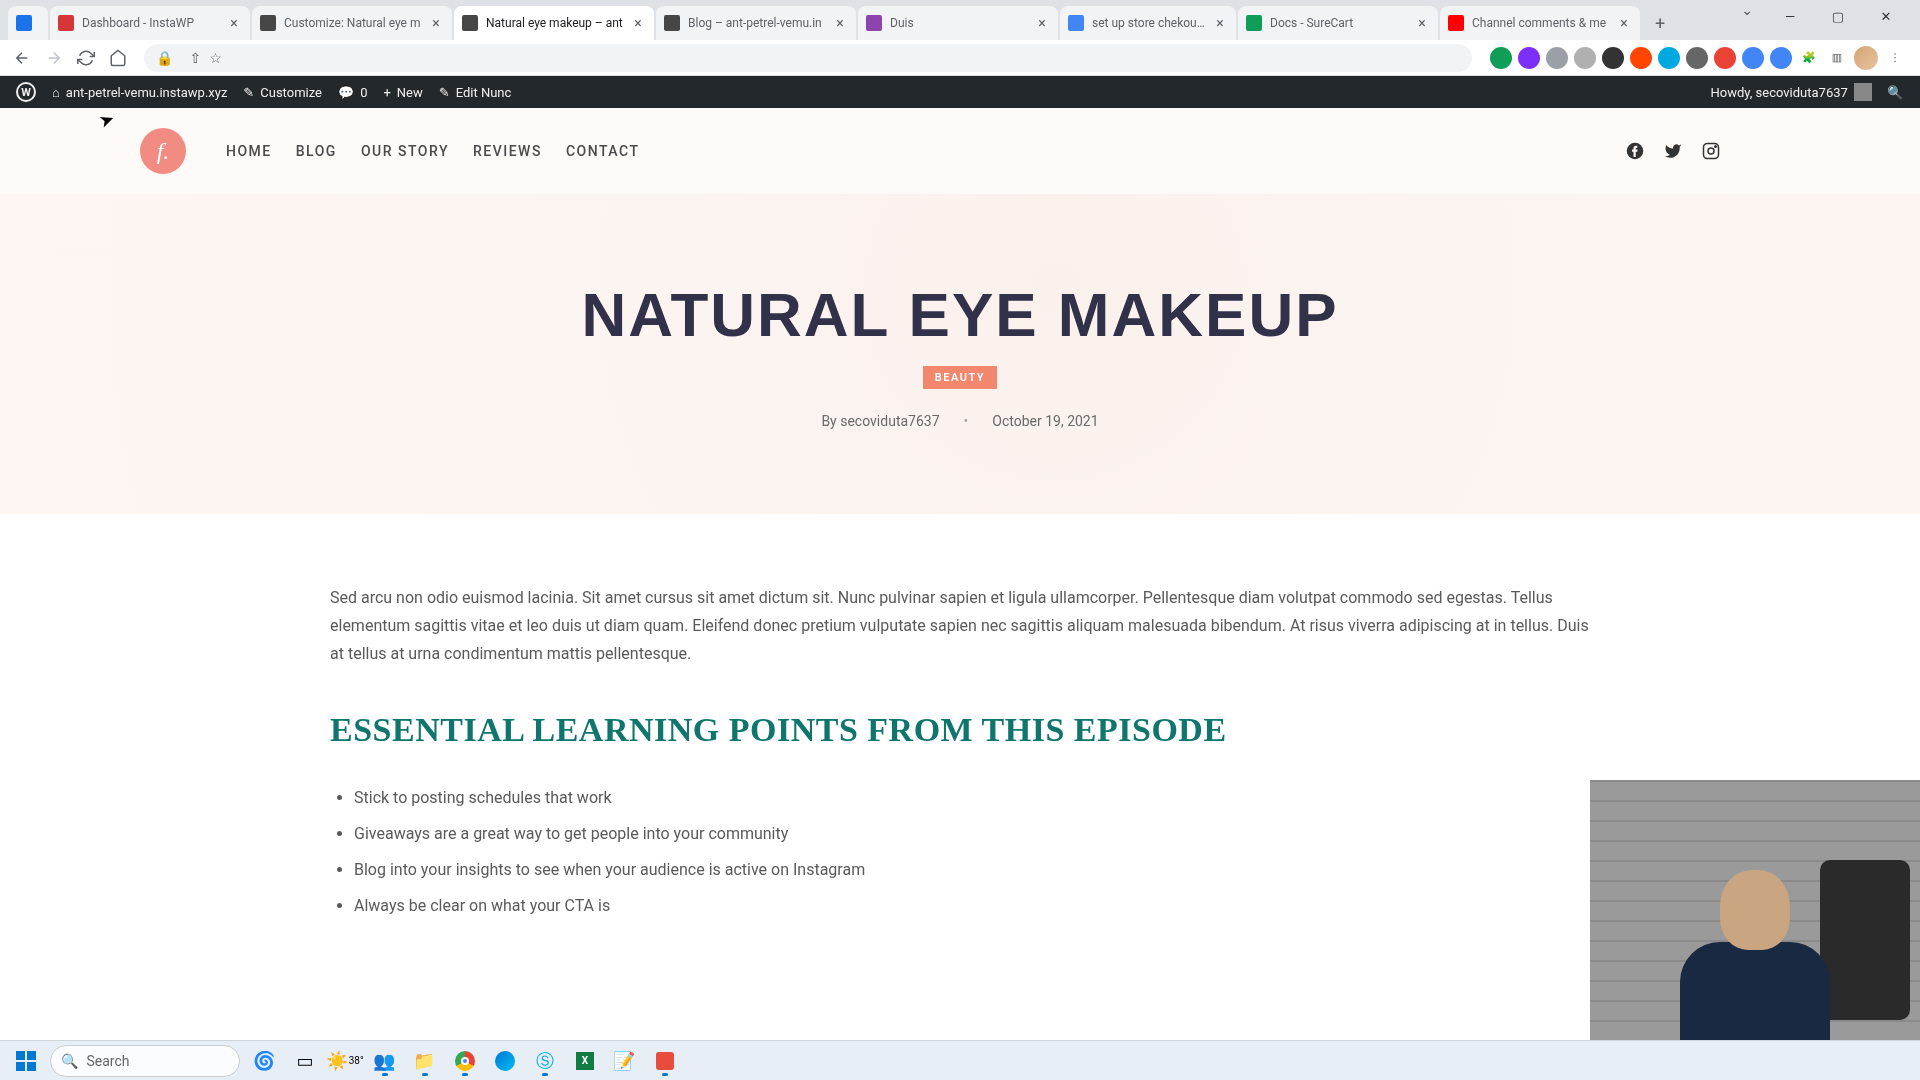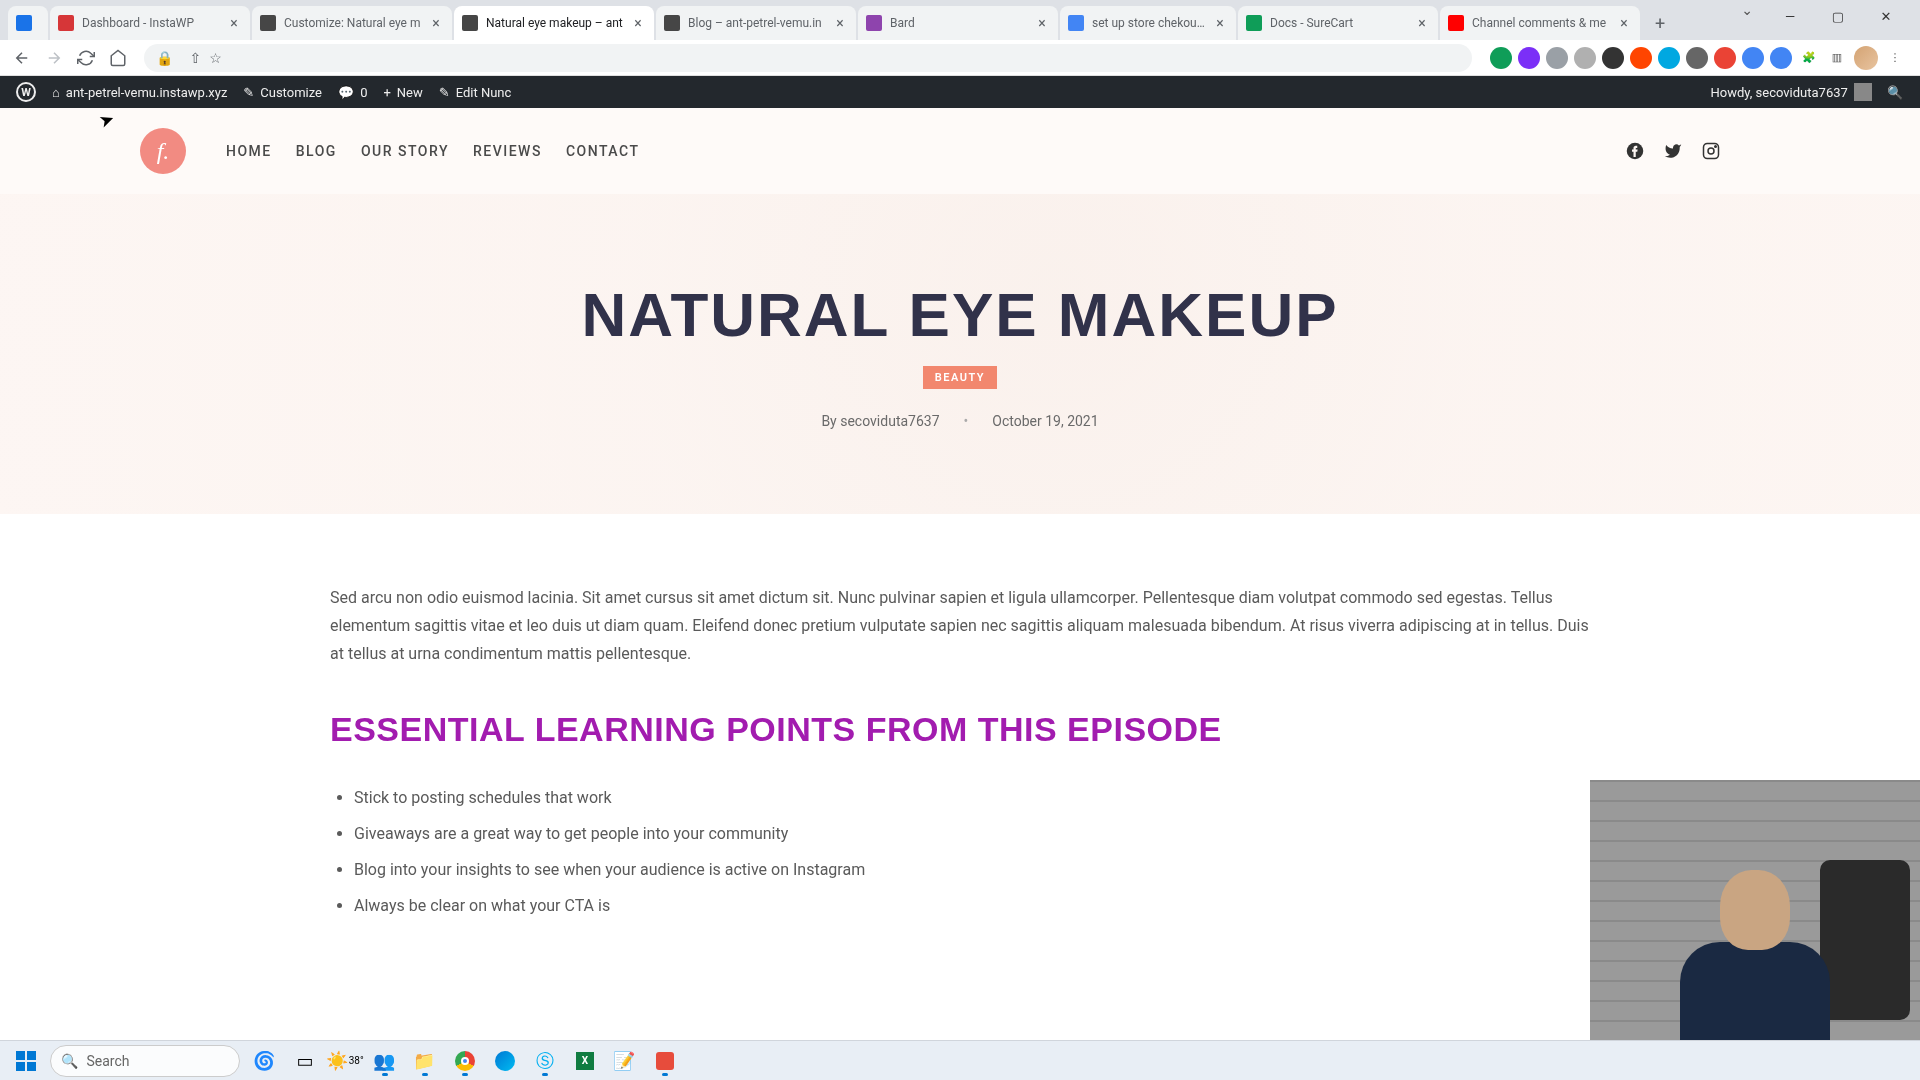--- a/index.html
+++ b/index.html
@@ -45,21 +45,21 @@
     .social-ic { width: 18px; height: 18px; color: #333; cursor: pointer; }
     
     .hero { height: 320px; background: linear-gradient(rgba(253, 246, 243, 0.85), rgba(253, 246, 243, 0.85)), radial-gradient(circle at 55% 30%, #e8d5c8 0%, #f5ebe4 40%, #fdf6f3 100%); display: flex; flex-direction: column; align-items: center; justify-content: center; position: relative; }
     .hero-title { font-size: 62px; font-weight: 800; letter-spacing: 2px; color: #31324a; font-family: "Arial Black", sans-serif; }
     .badge { margin-top: 16px; padding: 5px 12px; background: #f2876e; color: #fff; font-size: 11px; letter-spacing: 1.5px; font-weight: 600; }
     .meta { margin-top: 24px; font-size: 14px; color: #6a6a6a; display: flex; align-items: center; gap: 24px; }
     .meta-sep { color: #aaa; }
     
     .content { padding: 70px 330px 0; color: #5a5a5a; line-height: 1.75; font-size: 16px; }
     .content p { margin-bottom: 32px; }
-    .content h2 { font-size: 34px; font-weight: 800; color: #a21caf; letter-spacing: 0.5px; margin: 30px 0 24px; font-family: Liberation Sans, sans-serif; }
+    .content h2 { font-size: 34px; font-weight: 800; color: #0f766e; letter-spacing: 0.5px; margin: 30px 0 24px; font-family: Liberation Serif, serif; }
     .content ul { padding-left: 24px; margin-top: 12px; }
     .content ul li { margin-bottom: 8px; list-style: disc; }
     
     
     .video-inset { position: absolute; right: 0; bottom: 40px; width: 330px; height: 260px; background: linear-gradient(135deg, #8a8a8a, #b5b5b5); overflow: hidden; display:flex; align-items:flex-end; justify-content:center;}
     .video-wall { position:absolute; inset:0; background: repeating-linear-gradient(0deg, #9a9a9a 0 18px, #8a8a8a 18px 20px), repeating-linear-gradient(90deg, rgba(255,255,255,0.1) 0 40px, rgba(0,0,0,0.05) 40px 42px); }
     .person { width: 160px; height: 180px; position: relative; z-index: 2; margin-bottom: -10px;}
     .person-head { width: 70px; height: 80px; background: #c9a582; border-radius: 45% 45% 40% 40%; margin: 0 auto; position: relative; }
     .person-body { width: 150px; height: 110px; background: #1a2942; border-radius: 40px 40px 0 0; margin: -8px auto 0; }
     .chair { position:absolute; right:10px; bottom:20px; width:90px; height:160px; background:#2a2a2a; border-radius:10px; z-index:1;}
@@ -99,21 +99,21 @@
       <span class="tab-title">Natural eye makeup – ant</span>
       <span class="tab-close">×</span>
     </div>
   <div class="tab" style="width:222px">
       <div class="tab-favicon" style="background:#464646"></div>
       <span class="tab-title">Blog – ant-petrel-vemu.in</span>
       <span class="tab-close">×</span>
     </div>
   <div class="tab" style="width:200px">
       <div class="tab-favicon" style="background:#8e44ad"></div>
-      <span class="tab-title">Bard</span>
+      <span class="tab-title">Duis</span>
       <span class="tab-close">×</span>
     </div>
   <div class="tab" style="width:176px">
       <div class="tab-favicon" style="background:#4285f4"></div>
       <span class="tab-title">set up store chekout form</span>
       <span class="tab-close">×</span>
     </div>
   <div class="tab" style="width:200px">
       <div class="tab-favicon" style="background:#0f9d58"></div>
       <span class="tab-title">Docs - SureCart</span>

